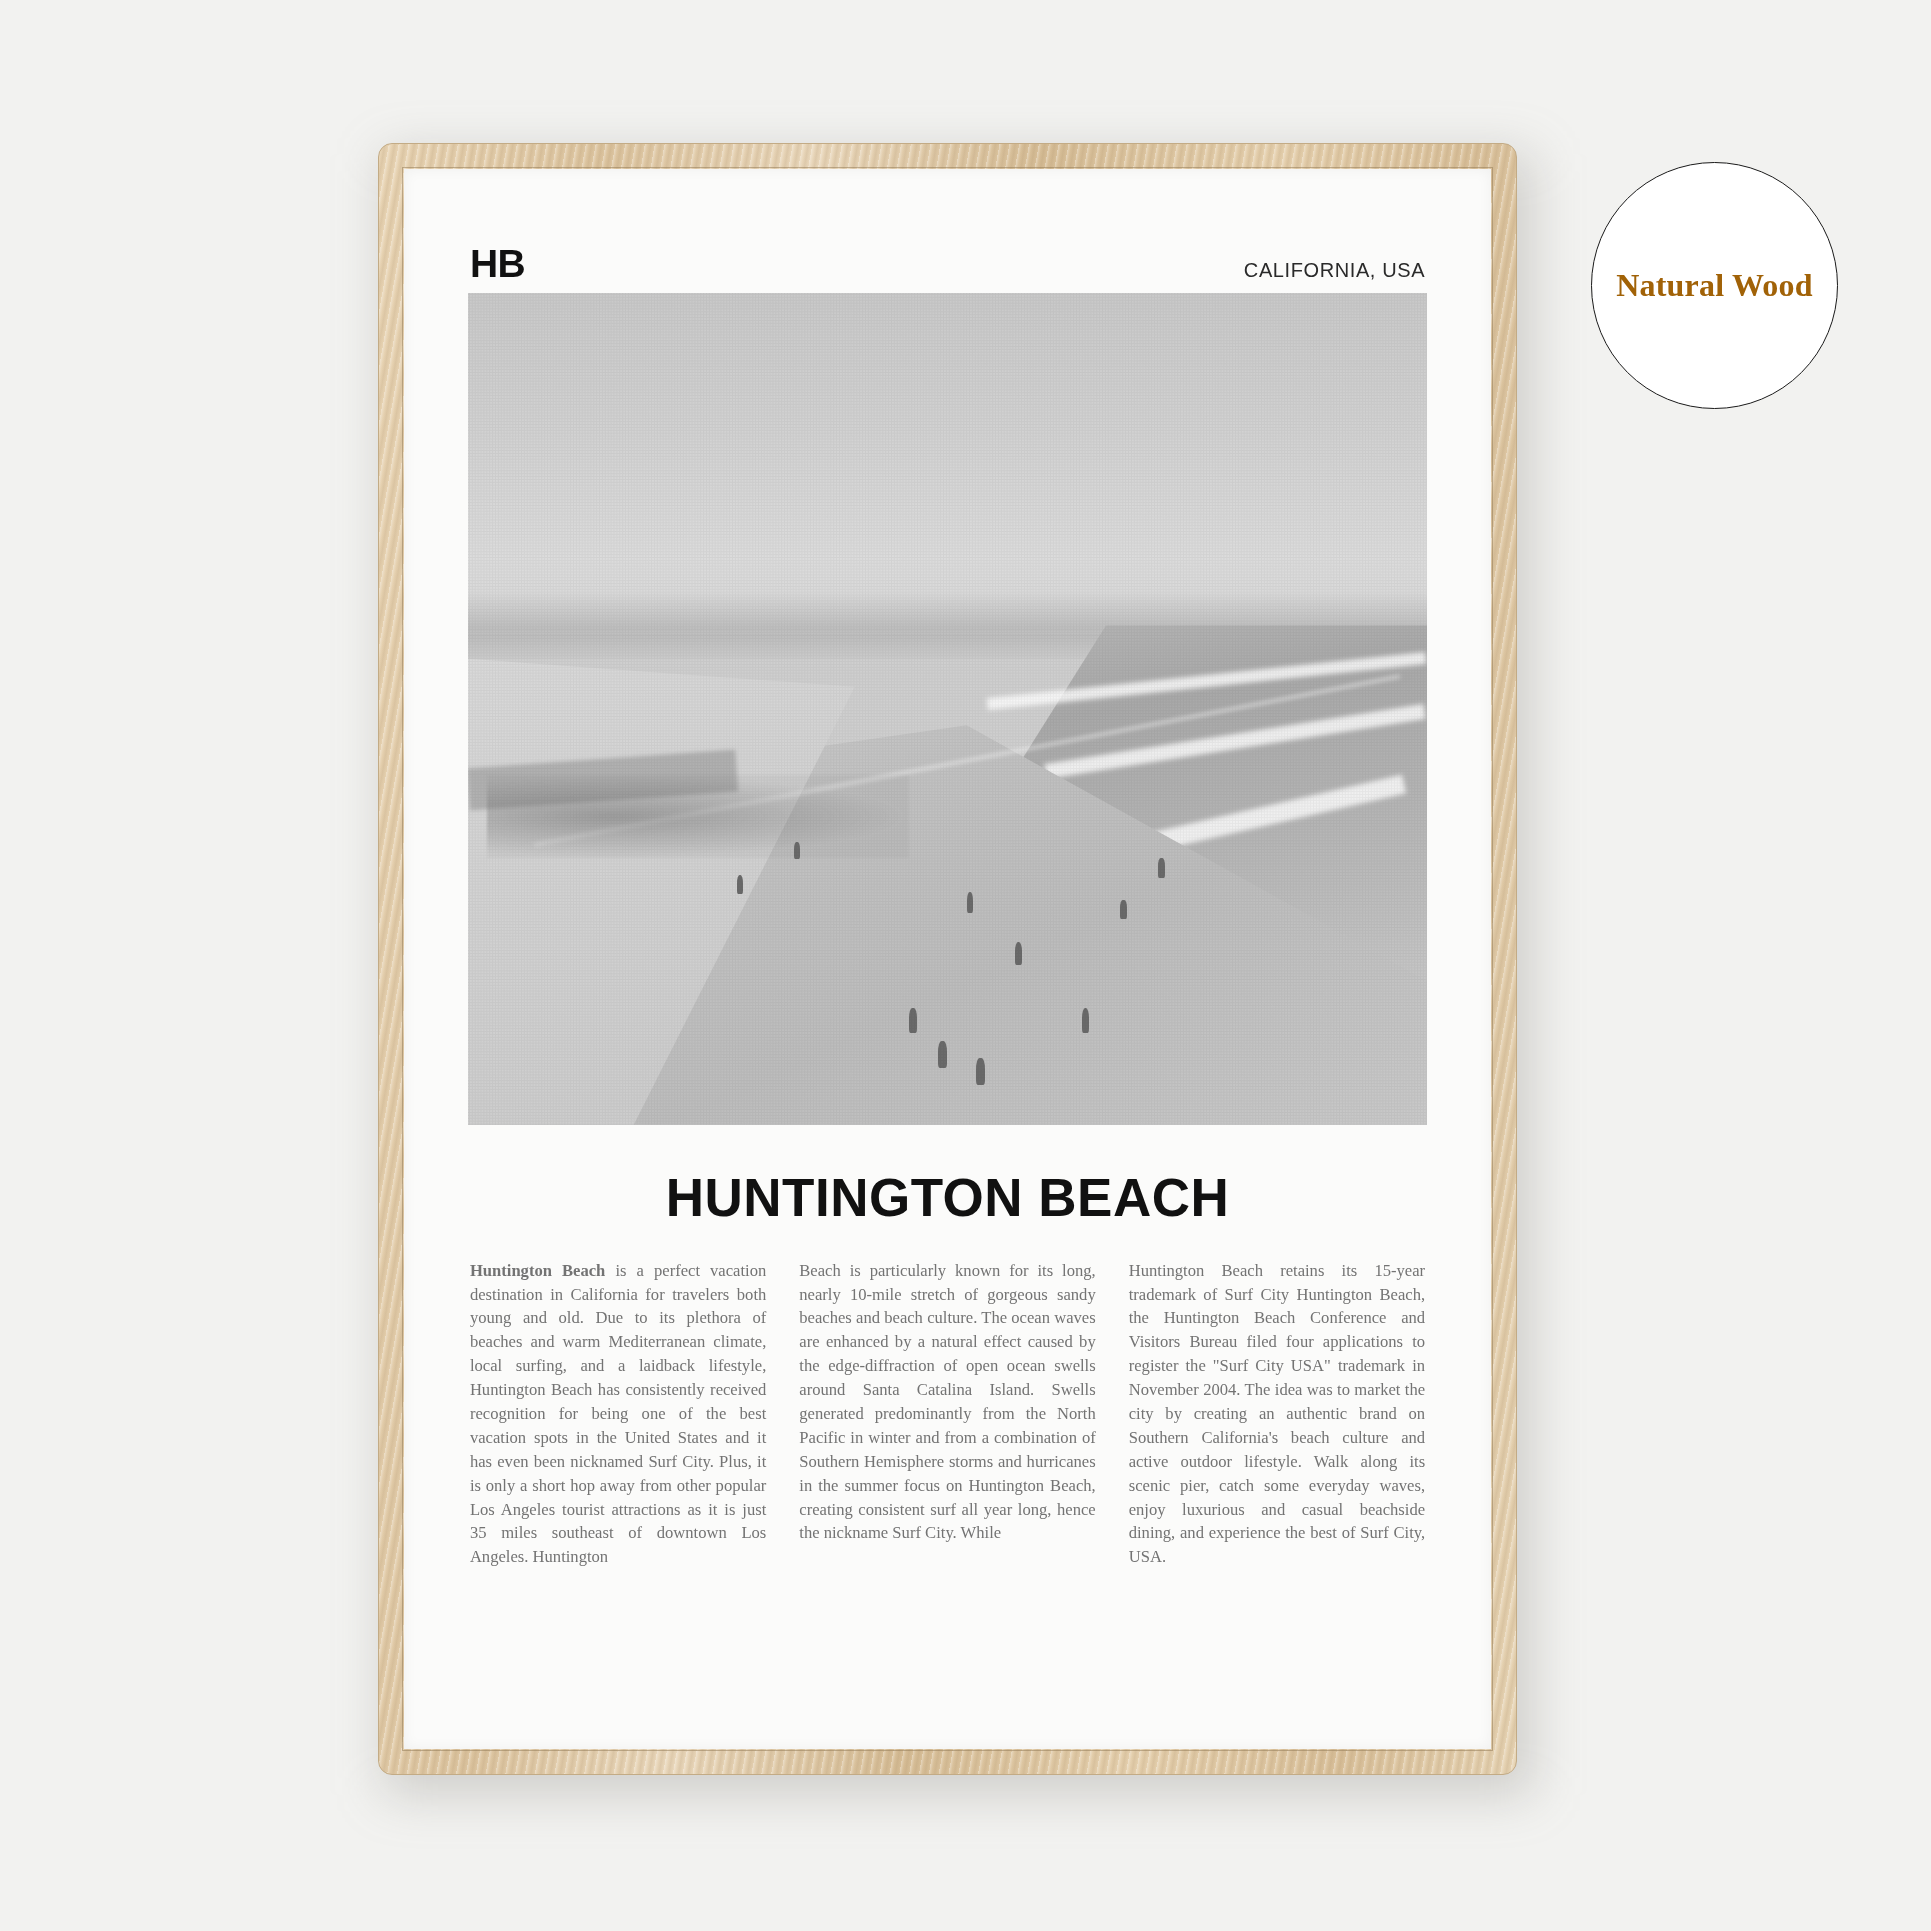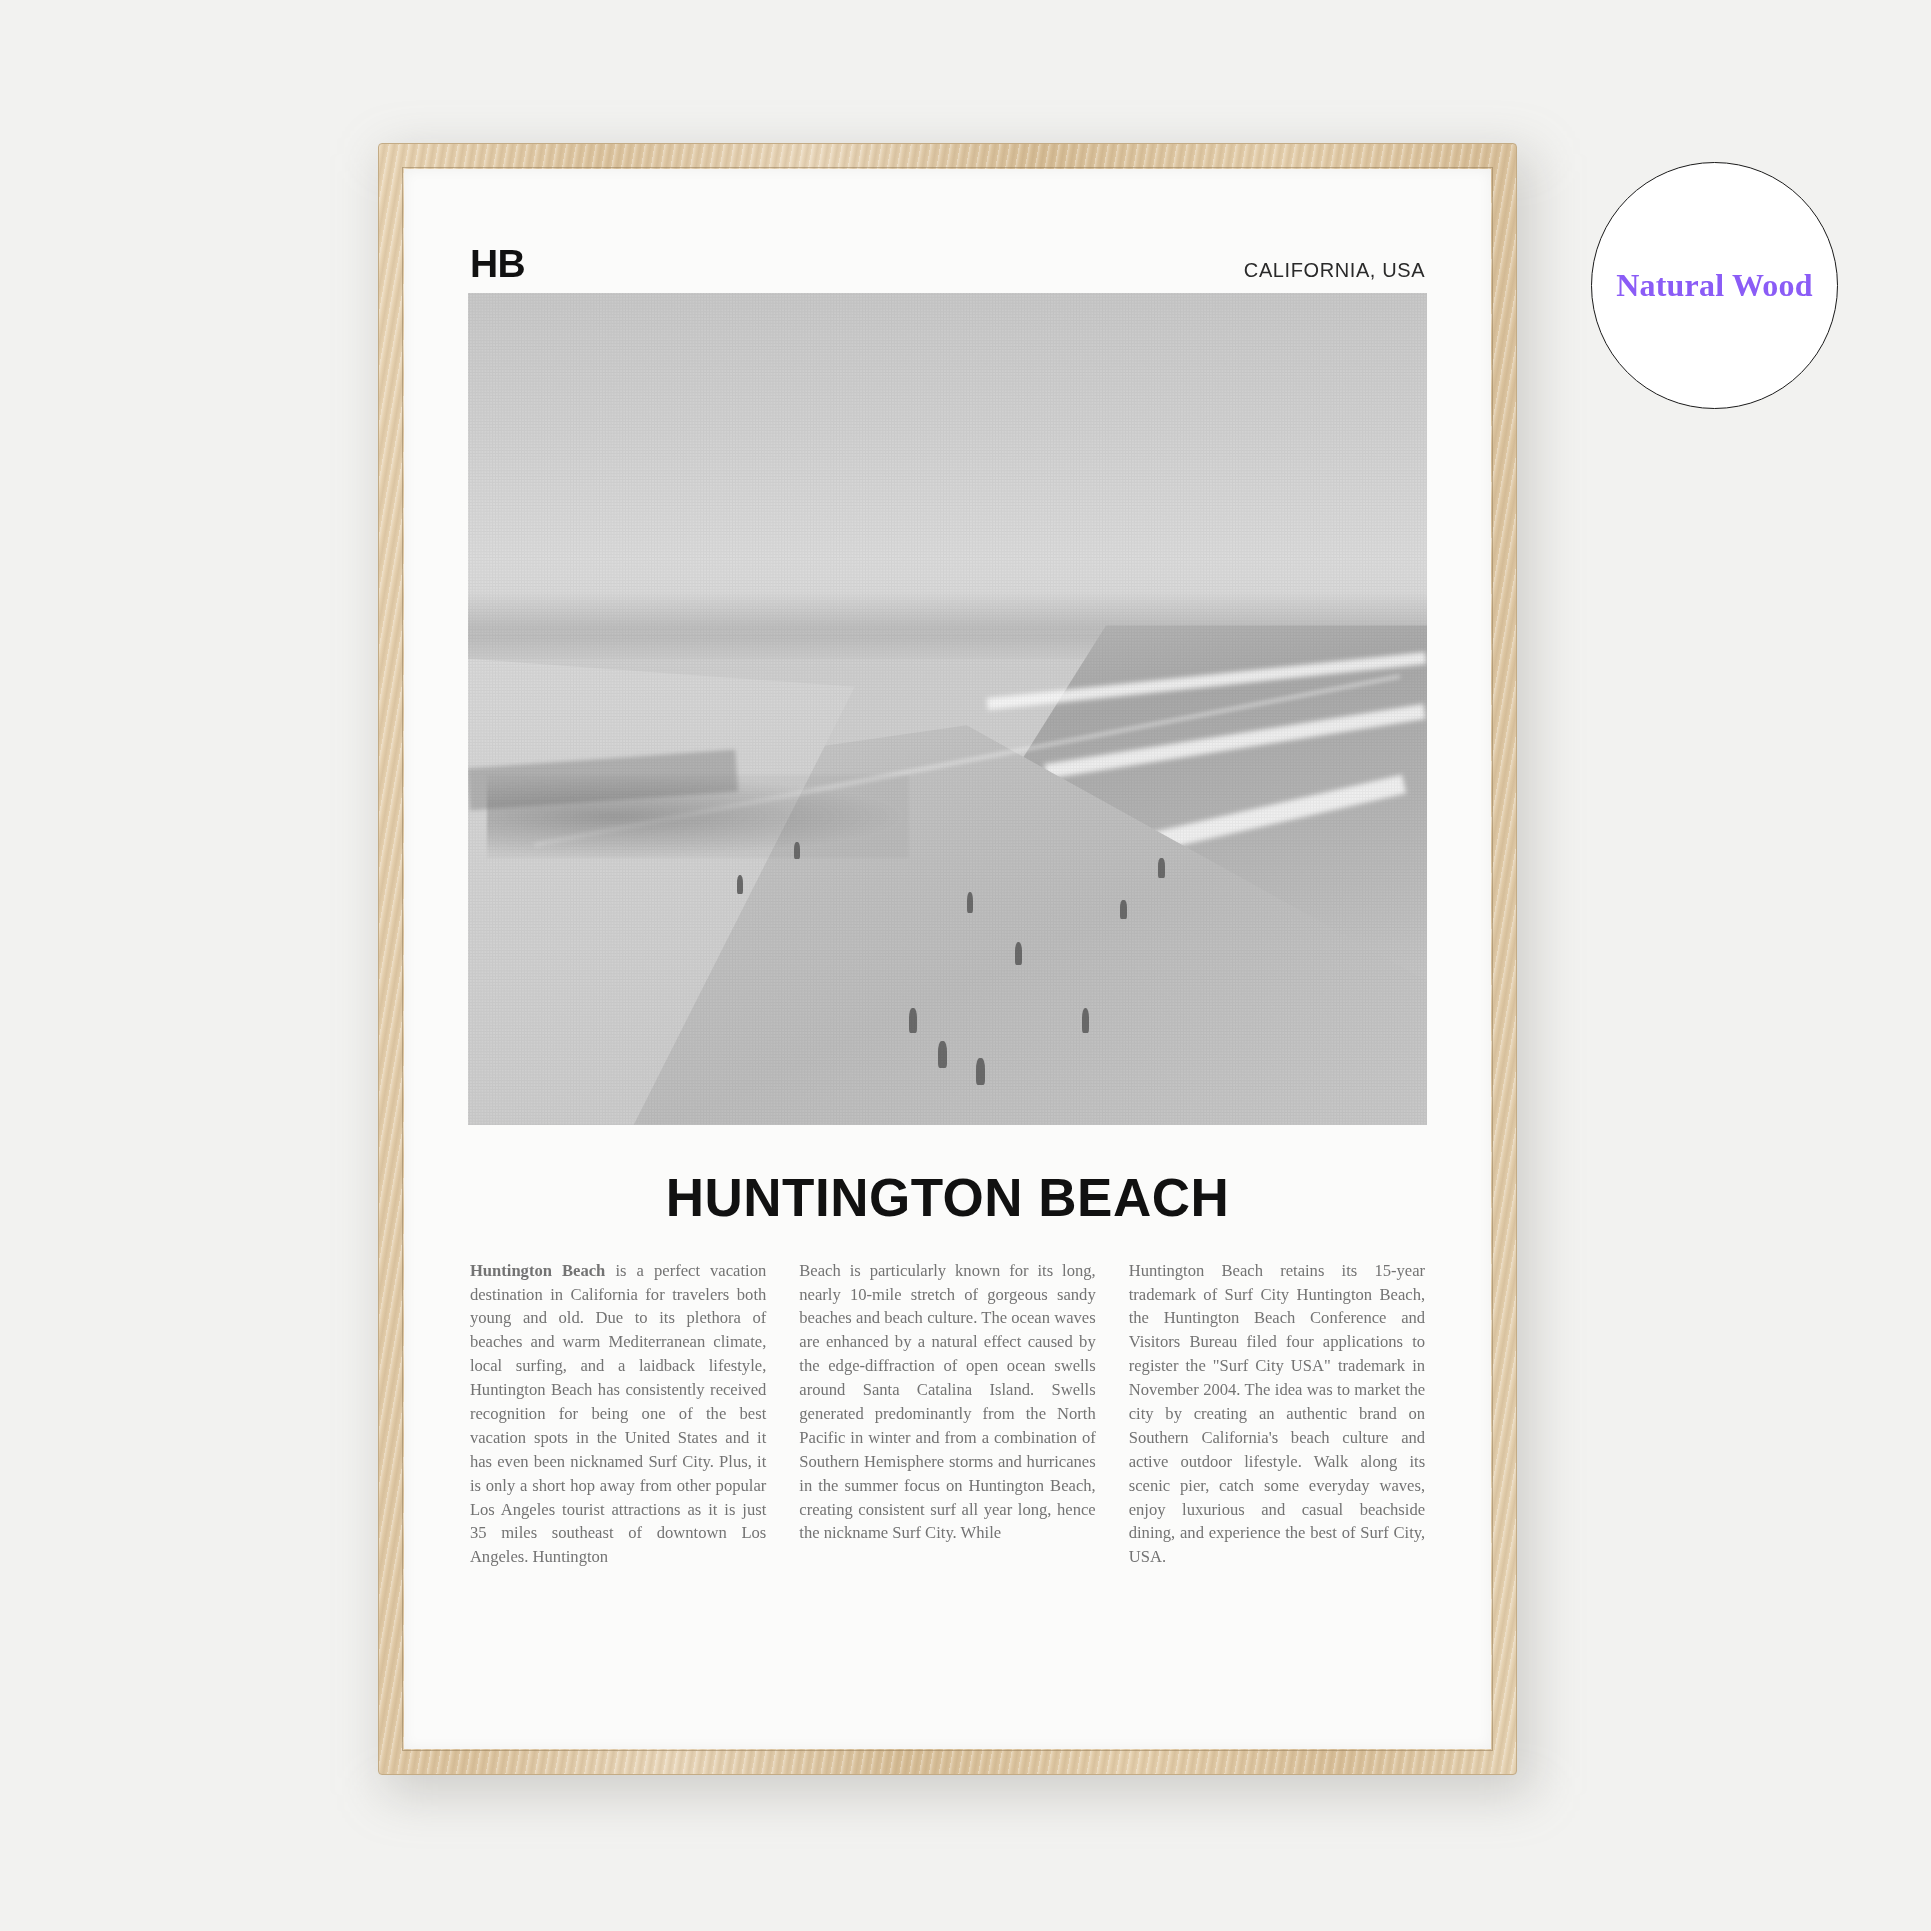--- a/index.html
+++ b/index.html
@@ -27,21 +27,21 @@
     background: #ffffff;
     display: flex;
     align-items: center;
     justify-content: center;
     box-sizing: border-box;
   }
   .badge-label {
     font-family: "Liberation Serif", serif;
     font-weight: bold;
     font-size: 32px;
-    color: #8b5cf6;
+    color: #a16207;
     letter-spacing: 0.2px;
     white-space: nowrap;
   }
 
   
   .frame-shadow {
     position: absolute;
     left: 384px;
     top: 154px;
     width: 1149px;
@@ -59,21 +59,21 @@
     box-sizing: border-box;
     padding: 25px;
     background:
       repeating-linear-gradient(100deg,
         rgba(255,255,255,0.35) 0px,
         rgba(255,255,255,0.0) 2.9px,
         rgba(160,130,90,0.16) 5.8px,
         rgba(255,255,255,0.0) 9.7px),
       linear-gradient(95deg, #e8d4b4 0%, #dcc49f 18%, #e9d7bb 34%, #d6bd96 52%, #e5d0ae 70%, #d9c09a 86%, #e6d3b3 100%);
     border: 1px solid #c3ab85;
-    border-radius: 4px;
+    border-radius: 14px;
   }
   .frame-inner-bevel {
     position: absolute;
     inset: 23px;
     border: 1px solid rgba(150,125,90,0.55);
     pointer-events: none;
   }
 
   
   .mat {

